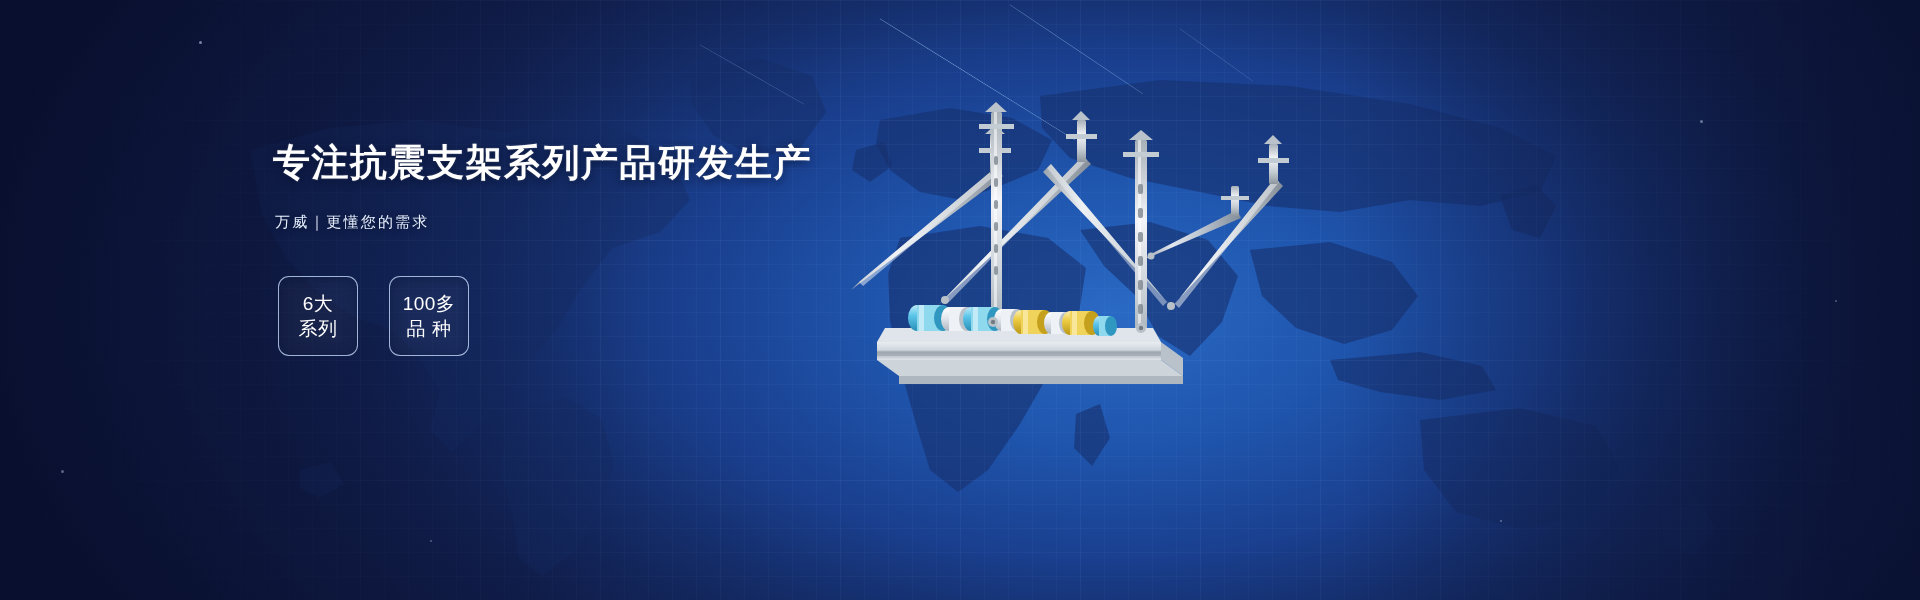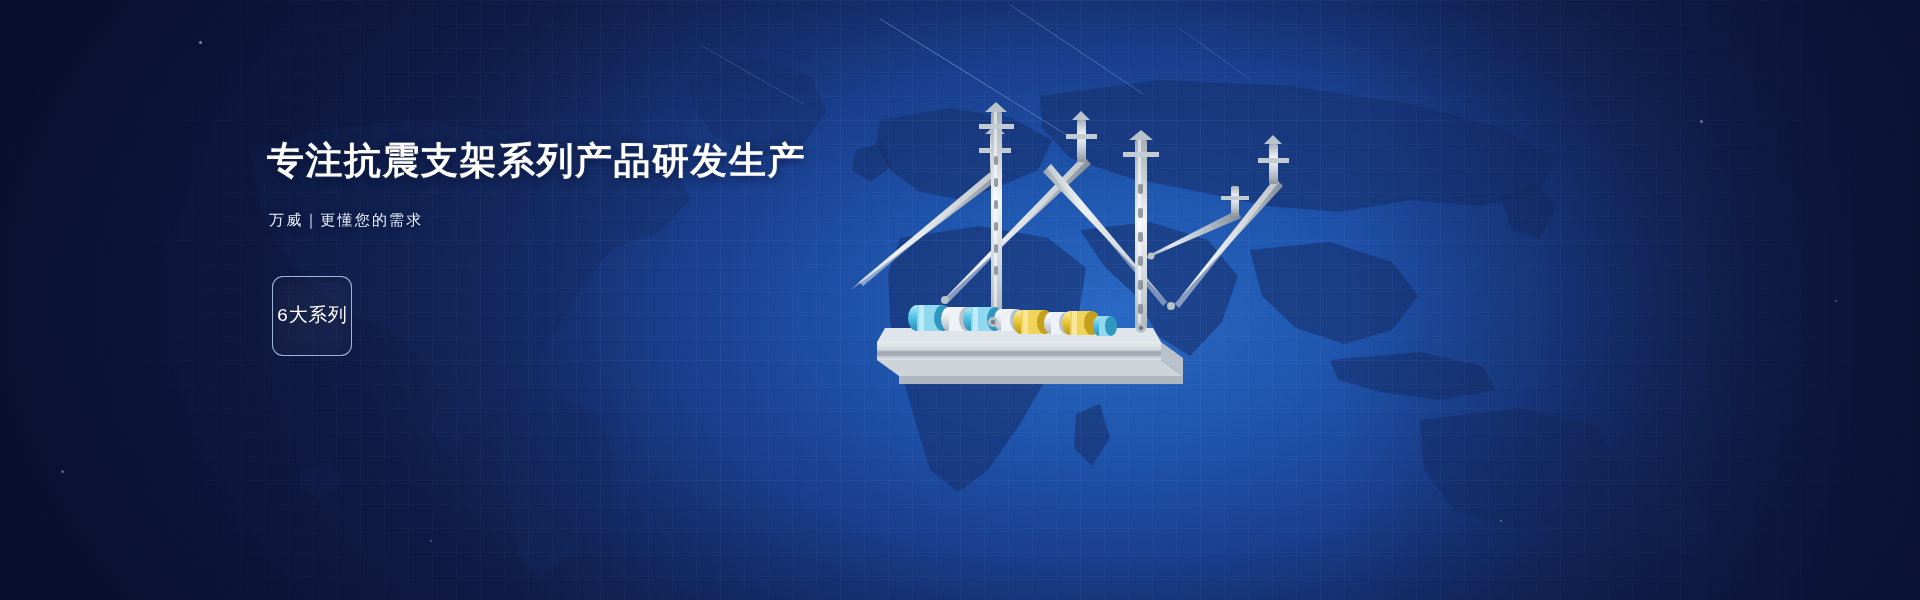--- a/index.html
+++ b/index.html
@@ -41,36 +41,36 @@
 
   
   .streaks{position:absolute;inset:0;pointer-events:none;}
   .streak{position:absolute;background:linear-gradient(to bottom right, rgba(150,200,255,0), rgba(170,215,255,.55), rgba(150,200,255,0));
     height:1px;transform-origin:left center;}
 
   
   .dot{position:absolute;border-radius:50%;background:#cfe4ff;opacity:.55;}
 
   
-  .copy{position:absolute;left:267px;top:140px;width:560px;font-family:Liberation Mono, monospace;}
+  .copy{position:absolute;left:273px;top:140px;width:560px;}
   .headline{
     margin:0;color:#ffffff;font-size:37px;line-height:46px;font-weight:700;
     letter-spacing:1.5px;white-space:nowrap;
     text-shadow:0 2px 10px rgba(3,12,40,.75), 0 0 2px rgba(255,255,255,.25);
   }
   .subtitle{
     margin:24px 0 0 2px;color:#e9f1ff;font-size:15px;line-height:24px;
     letter-spacing:2.2px;font-weight:400;white-space:nowrap;
     text-shadow:0 1px 6px rgba(3,12,40,.7);
   }
 
   .badges{display:flex;gap:31px;margin:42px 0 0 5px;}
   .badge{
     width:80px;height:80px;border:1px solid rgba(200,222,255,.78);
-    border-radius:11px;display:flex;
+    border-radius:11px;display:flex;flex-direction:column;
     align-items:center;justify-content:center;color:#fff;
     background:rgba(255,255,255,.035);
     box-shadow:0 2px 14px rgba(4,14,46,.35) inset;
   }
   .badge .l1{font-size:19px;line-height:25px;letter-spacing:.5px;white-space:nowrap;}
   .badge .l2{font-size:19px;line-height:25px;letter-spacing:.5px;white-space:nowrap;}
 
   
   .product{position:absolute;left:845px;top:60px;width:480px;height:350px;}
   .product svg{display:block;width:100%;height:100%;overflow:visible;}
@@ -139,20 +139,24 @@
   </div>
 
   <div class="copy">
     <h1 class="headline">专注抗震支架系列产品研发生产</h1>
     <div class="subtitle">万威｜更懂您的需求</div>
 
     <div class="badges">
       <div class="badge">
         <span class="l1">6大</span>
         <span class="l2">系列</span>
+      </div>
+      <div class="badge">
+        <span class="l1">100多</span>
+        <span class="l2">品 种</span>
       </div>
     </div>
   </div>
 
   <div class="product">
     <svg viewBox="0 0 480 350" aria-hidden="true">
       <defs>
         <linearGradient id="metal" x1="0" y1="0" x2="1" y2="0">
           <stop offset="0" stop-color="#9aa3ac"></stop>
           <stop offset="0.30" stop-color="#eef1f4"></stop>

